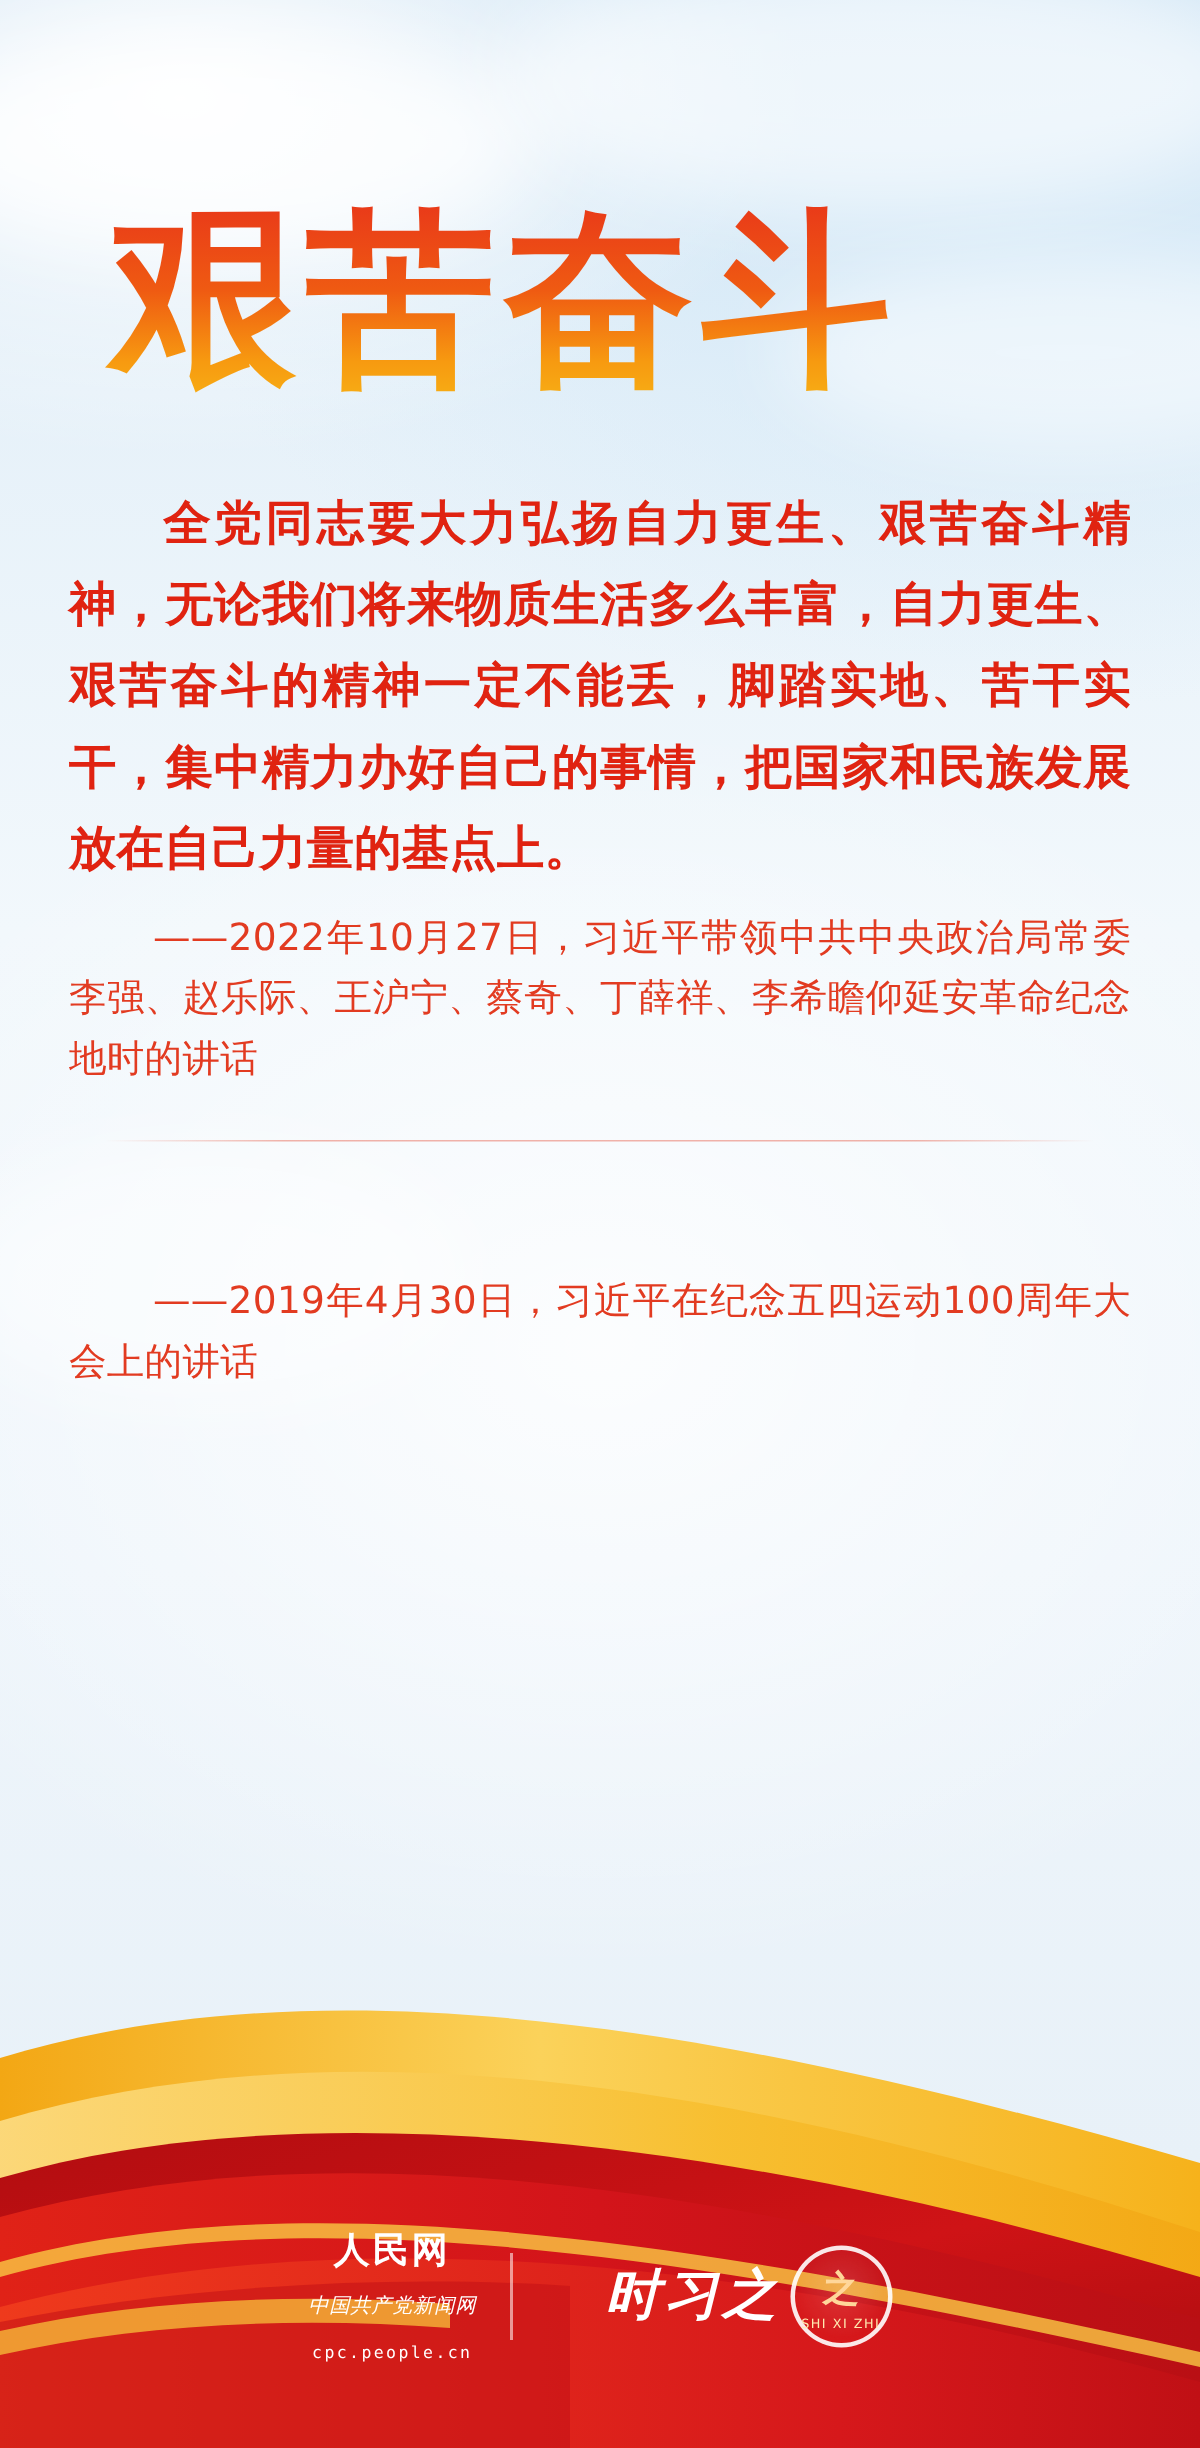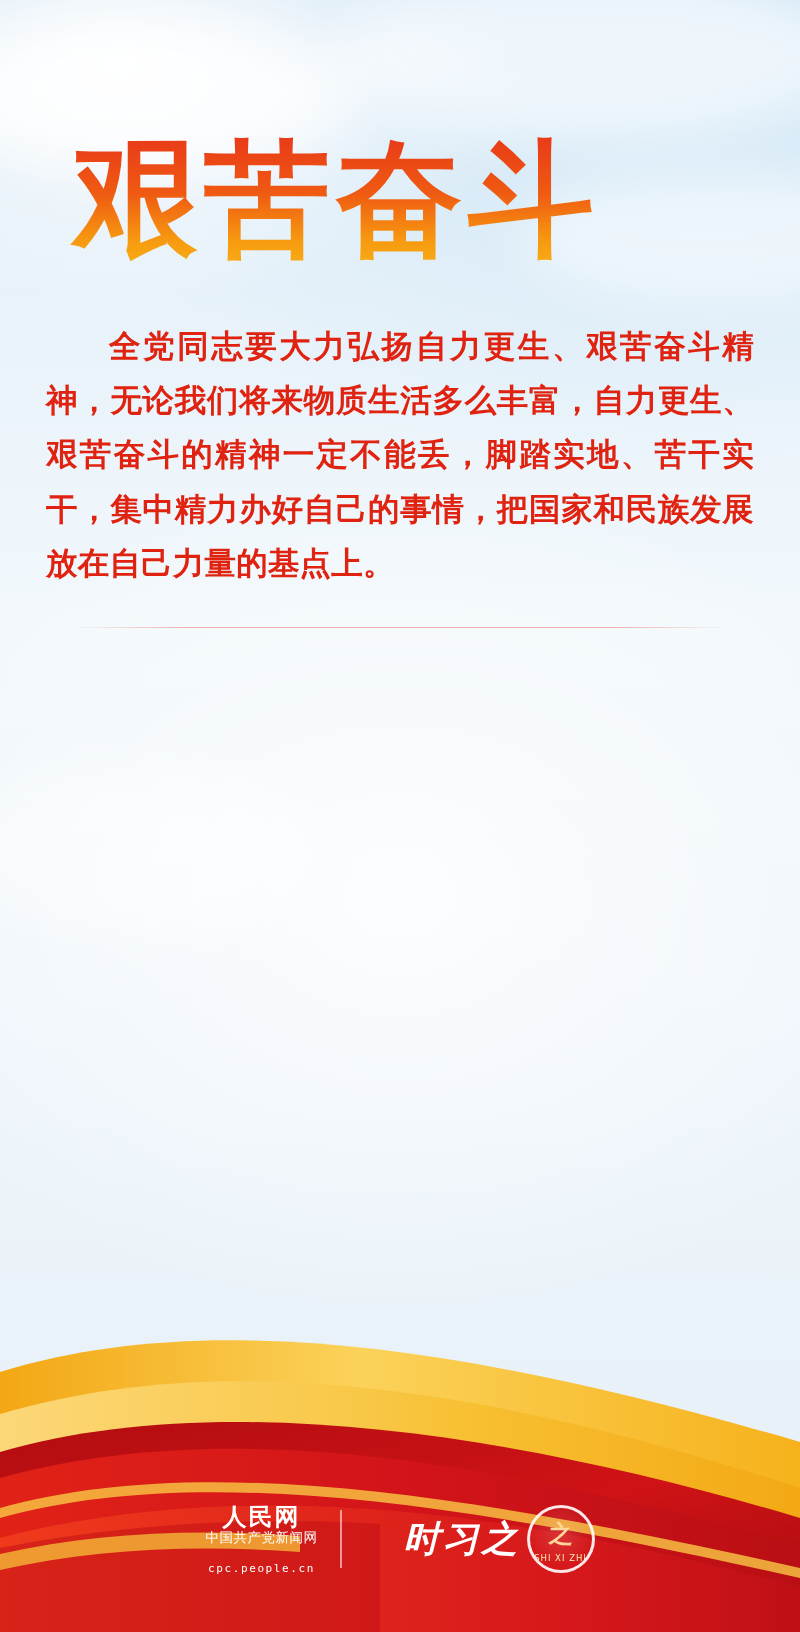--- a/index.html
+++ b/index.html
@@ -62,21 +62,21 @@
   .content {
     position: absolute;
     left: 46px;
     top: 322px;
     width: 708px;
   }
 
   .quote-block { margin-bottom: 0; }
 
   .quote-text {
-    font-family: Liberation Mono, monospace;
+    font-family: Liberation Serif, serif;
     font-weight: 700;
     color: #e02311;
     font-size: 31.5px;
     line-height: 1.72;
     text-indent: 63px;
     letter-spacing: 0.2px;
     text-align: justify;
   }
 
   .quote-source {
@@ -129,25 +129,26 @@
     line-height: 1;
   }
   .people-logo .cn {
     font-family: "DejaVu Sans", sans-serif;
     font-weight: 700;
     font-size: 24px;
     color: #ffffff;
     letter-spacing: 2px;
   }
   .people-logo .sub {
-    margin-top: 2px;
+    margin-top: 19px;
     font-family: "DejaVu Sans", sans-serif;
     font-size: 13.5px;
     color: #ffffff;
     letter-spacing: 0.5px;
+    font-style: italic;
   }
   .people-logo .url {
     margin-top: 19px;
     font-family: "DejaVu Sans Mono", monospace;
     font-size: 11px;
     color: #ffffff;
     letter-spacing: 1.6px;
   }
 
   .sep-line {
@@ -210,25 +211,27 @@
   <div class="cloud c2"></div>
   <div class="cloud c3"></div>
   <div class="cloud c4"></div>
 
   <div class="title">艰苦奋斗</div>
 
   <div class="content">
 
     <div class="quote-block">
       <div class="quote-text">全党同志要大力弘扬自力更生、艰苦奋斗精神，无论我们将来物质生活多么丰富，自力更生、艰苦奋斗的精神一定不能丢，脚踏实地、苦干实干，集中精力办好自己的事情，把国家和民族发展放在自己力量的基点上。</div>
+      <div class="quote-source">——2022年10月27日，习近平带领中共中央政治局常委李强、赵乐际、王沪宁、蔡奇、丁薛祥、李希瞻仰延安革命纪念地时的讲话</div>
     </div>
 
     <div class="divider"></div>
 
     <div class="quote-block block2">
+      <div class="quote-source">——2019年4月30日，习近平在纪念五四运动100周年大会上的讲话</div>
     </div>
 
   </div>
 
   <div class="footer">
     <svg width="800" height="330" viewBox="0 0 800 330" xmlns="http://www.w3.org/2000/svg" aria-hidden="true">
       <defs>
         <linearGradient id="gGold" x1="0" y1="0" x2="1" y2="0">
           <stop offset="0%" stop-color="#f3a714"></stop>
           <stop offset="45%" stop-color="#fbd25a"></stop>

